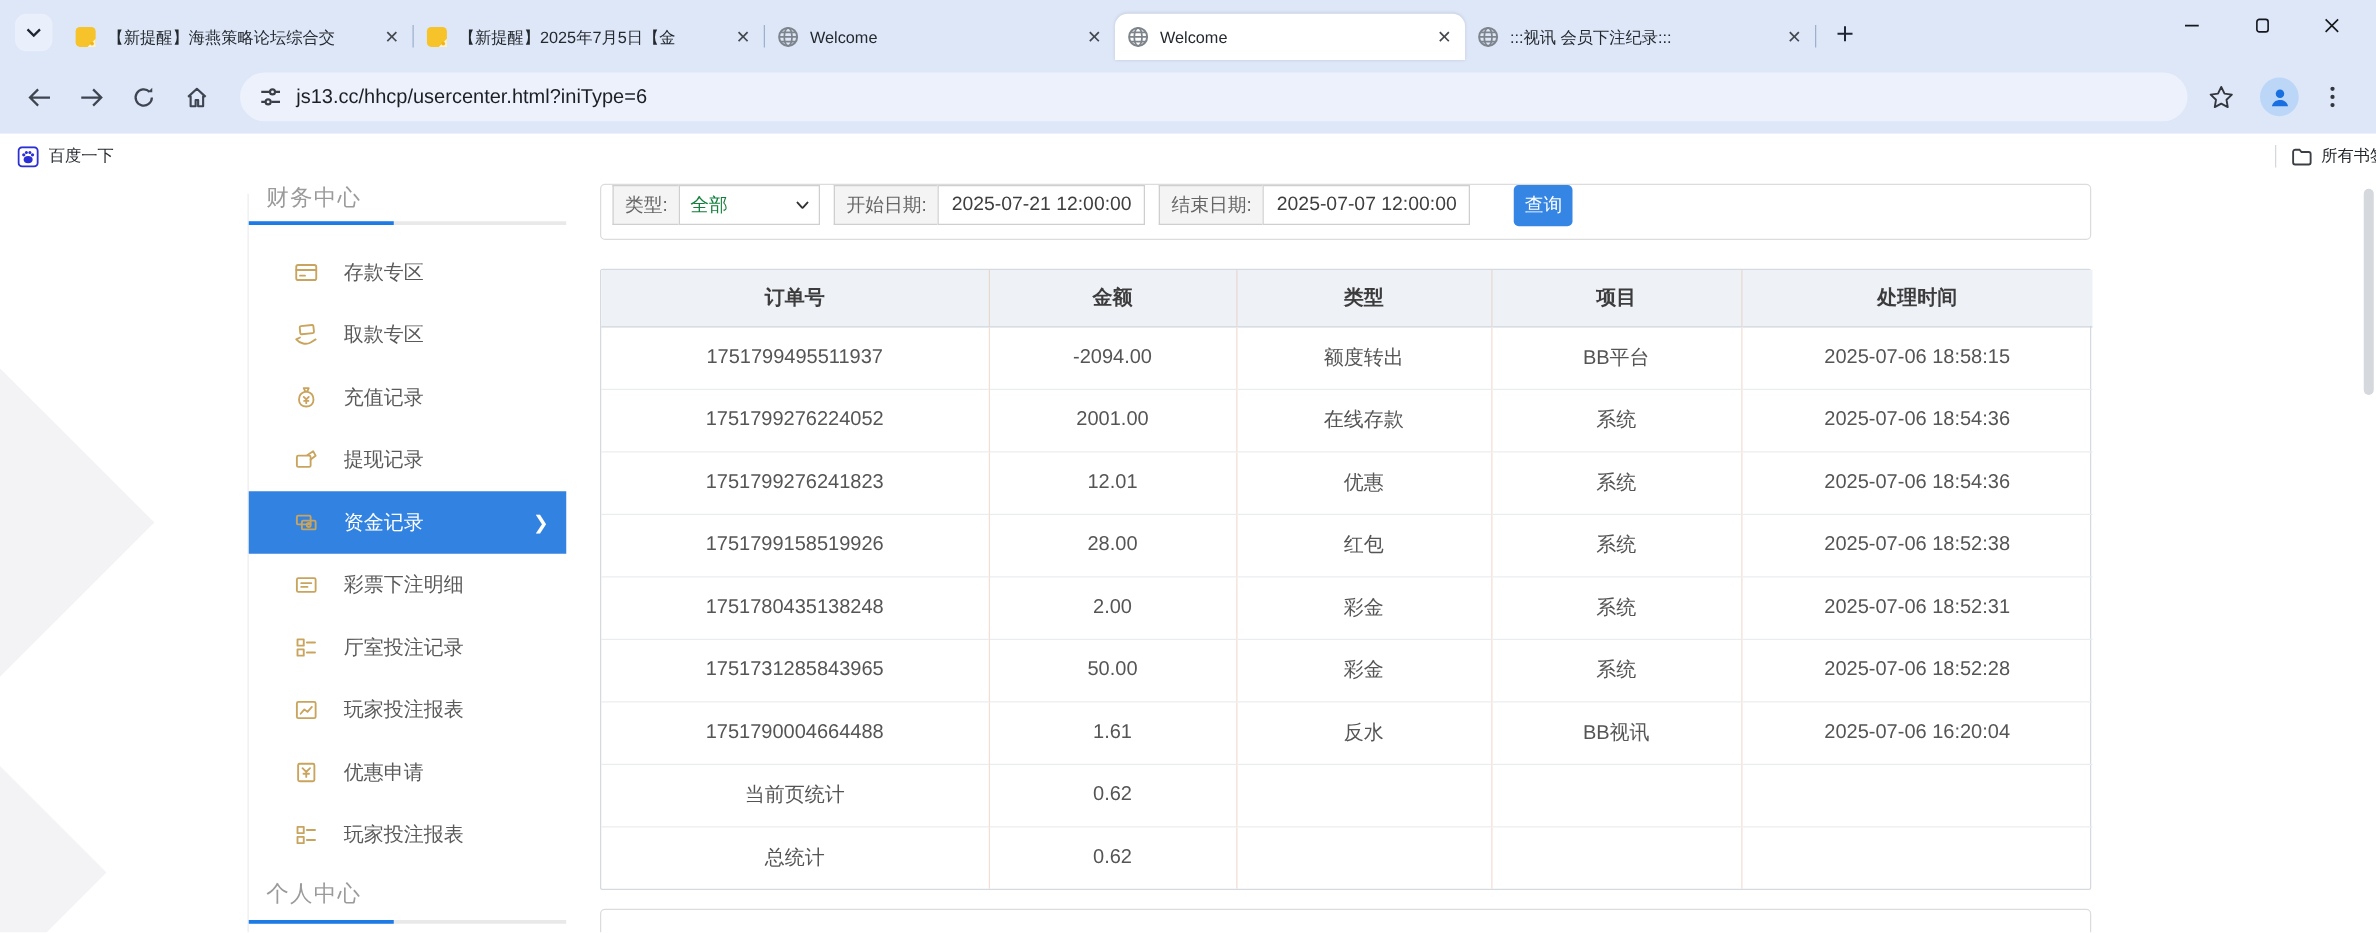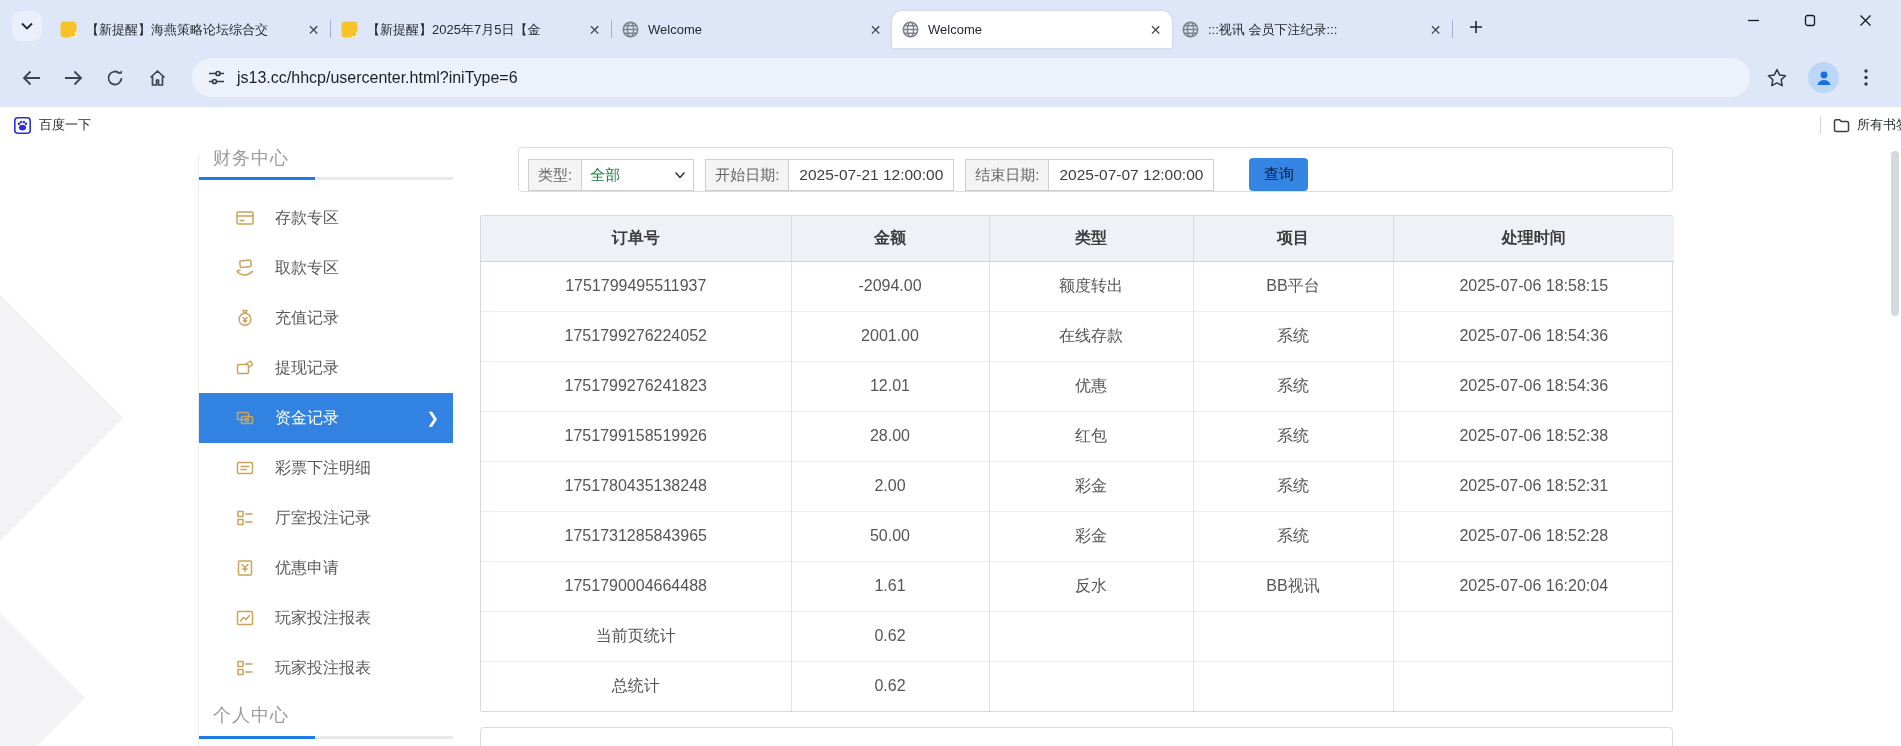--- a/index.html
+++ b/index.html
@@ -65,30 +65,30 @@
   .side-item { height:50px; display:flex; align-items:center; padding-left:36px; font-size:16px;
     color:#5a5a5a; position:relative; cursor:default; }
   .side-item .sicon { width:20px; height:20px; margin-right:20px; display:flex; }
   .side-item.active { background:#3282e1; color:#fff; }
   .side-item.active .chev { position:absolute; right:14px; color:#fff; font-size:15px; }
   .side-bottom { margin-top:10px; }
 
   
   .main { position:absolute; left:480px; top:0; width:1193px; }
   .filterbox { margin-top:4px; height:45px; border:1px solid #dcdcdc; border-radius:4px;
-    display:flex; align-items:flex-end; padding-left:9px;margin-left:38px; }
+    display:flex; align-items:flex-start; padding-left:9px; }
   .igroup { display:flex; align-items:stretch; height:32px; margin-right:11px; }
   .iaddon { background:#f4f4f4; border:1px solid #cfcfcf; border-right:none; color:#666;
     font-size:15px; display:flex; align-items:center; padding:0 9px; }
   .iselect { width:113px; background:#fff; border:1px solid #cfcfcf; display:flex; align-items:center;
     justify-content:space-between; padding:0 8px; font-size:15px; color:#15803d; }
   .ival { background:#fff; border:1px solid #cfcfcf; font-size:15.5px; color:#3e3e3e;
     display:flex; align-items:center; padding:0 10px; font-weight:500; }
-  .btn-query { margin-left:24px; width:59px; height:33px; background:#3585e5; border:none;
-    border-radius:4px; color:#0f172a; font-size:15px; }
+  .btn-query { margin-left:24px; width:47px; height:33px; background:#3585e5; border:none;
+    border-radius:4px; color:#ffffff; font-size:15px; }
 
   .tablebox { margin-top:23px; border:1px solid #d5dae0; border-radius:2px; }
   table { width:100%; border-collapse:collapse; table-layout:fixed; }
   thead th { height:45px; background:#eef1f6; font-size:16px; color:#3c3c3c; font-weight:bold;
     border-bottom:1px solid #ccd2d9; border-left:1px solid #e7d8cf; }
   thead th:first-child { border-left:none; }
   tbody td { height:50px; text-align:center; font-size:16px; color:#555;
     border-top:1px solid #eaedf0; border-left:1px solid #f3ded5; }
   tbody td:first-child { border-left:none; }
   tbody tr:first-child td { border-top:none; }
@@ -350,34 +350,34 @@
                 <rect x="3" y="3.5" width="5" height="5"></rect>
                 <rect x="3" y="11.5" width="5" height="5"></rect>
                 <path d="M10.5 6h6.5M10.5 14h6.5"></path>
               </svg>
             </span>
             <span>厅室投注记录</span>
           </div>
           <div class="side-item">
             <span class="sicon">
               <svg width="20" height="20" viewBox="0 0 20 20" fill="none" stroke="#c9a45e" stroke-width="1.5" stroke-linejoin="round" stroke-linecap="round">
+                <rect x="2.5" y="3.5" width="15" height="13" rx="1.2"></rect>
+                <path d="M5.5 13l3-3.5 2.5 2 3.5-4"></path>
+              </svg>
+            </span>
+            <span>玩家投注报表</span>
+          </div>
+          <div class="side-item">
+            <span class="sicon">
+              <svg width="20" height="20" viewBox="0 0 20 20" fill="none" stroke="#c9a45e" stroke-width="1.5" stroke-linejoin="round" stroke-linecap="round">
                 <rect x="3.5" y="3" width="13" height="14" rx="1.2"></rect>
                 <path d="M7 6.5l3 3 3-3M10 9.5v4M7.8 11h4.4"></path>
               </svg>
             </span>
             <span>优惠申请</span>
-          </div>
-          <div class="side-item">
-            <span class="sicon">
-              <svg width="20" height="20" viewBox="0 0 20 20" fill="none" stroke="#c9a45e" stroke-width="1.5" stroke-linejoin="round" stroke-linecap="round">
-                <rect x="2.5" y="3.5" width="15" height="13" rx="1.2"></rect>
-                <path d="M5.5 13l3-3.5 2.5 2 3.5-4"></path>
-              </svg>
-            </span>
-            <span>玩家投注报表</span>
           </div>
           <div class="side-item">
             <span class="sicon">
               <svg width="20" height="20" viewBox="0 0 20 20" fill="none" stroke="#c9a45e" stroke-width="1.5" stroke-linejoin="round" stroke-linecap="round">
                 <rect x="3" y="3.5" width="5" height="5"></rect>
                 <rect x="3" y="11.5" width="5" height="5"></rect>
                 <path d="M10.5 6h6.5M10.5 14h6.5"></path>
               </svg>
             </span>
             <span>玩家投注报表</span>

